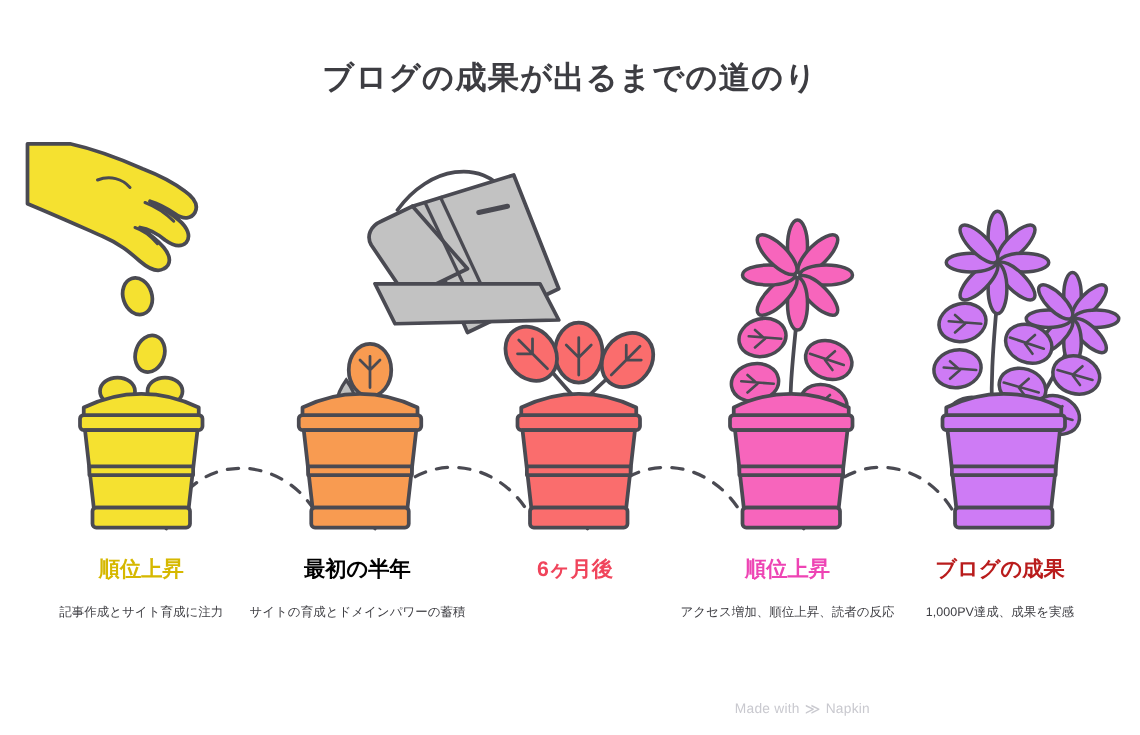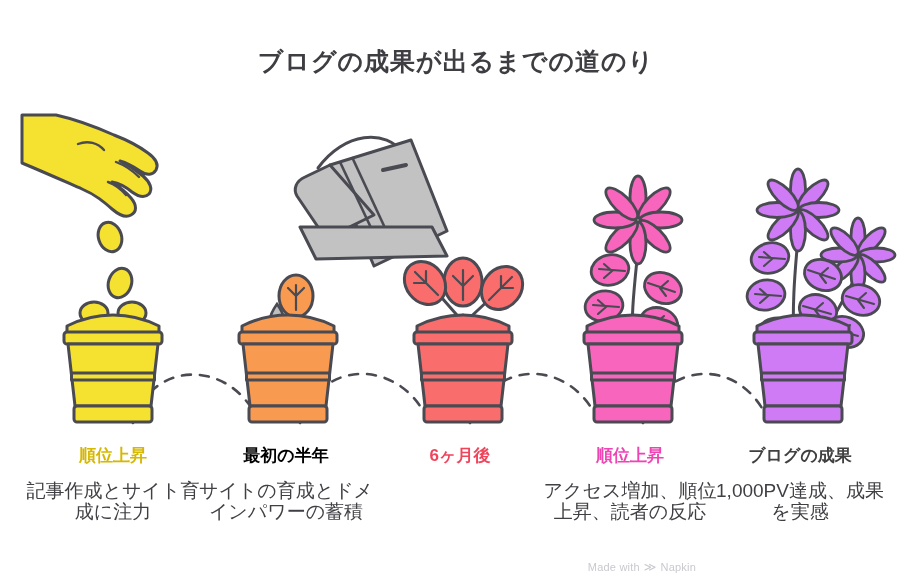--- a/index.html
+++ b/index.html
@@ -31,21 +31,21 @@
     text-align:center;
   }
   .stage-title{
     font-size:17px;
     font-weight:bold;
     line-height:22px;
     white-space:nowrap;
   }
   .stage-desc{
     margin-top:13px;
-    font-size:19px;
+    font-size:10px;
     line-height:21px;
     color:#3f3f44;
   }
 
   .watermark{
     position:absolute;
     right:36px;bottom:14px;
     font-size:11px;
     color:#c9c9cf;
     display:flex;
@@ -274,21 +274,21 @@
     <div class="stage-col" style="left:372px;">
       <div class="stage-title" style="color:#F0445B;">6ヶ月後</div>
     </div>
 
     <div class="stage-col" style="left:542px;">
       <div class="stage-title" style="color:#EE44B4;">順位上昇</div>
       <div class="stage-desc">アクセス増加、順位上昇、読者の反応</div>
     </div>
 
     <div class="stage-col" style="left:712px;">
-      <div class="stage-title" style="color:#404040;">ブログの成果</div>
+      <div class="stage-title" style="color:#b91c1c;">ブログの成果</div>
       <div class="stage-desc">1,000PV達成、成果を実感</div>
     </div>
 
   </div>
 
   <div class="watermark">
     <span>Made with</span>
     <span class="wm-mark">≫</span>
     <span>Napkin</span>
   </div>

